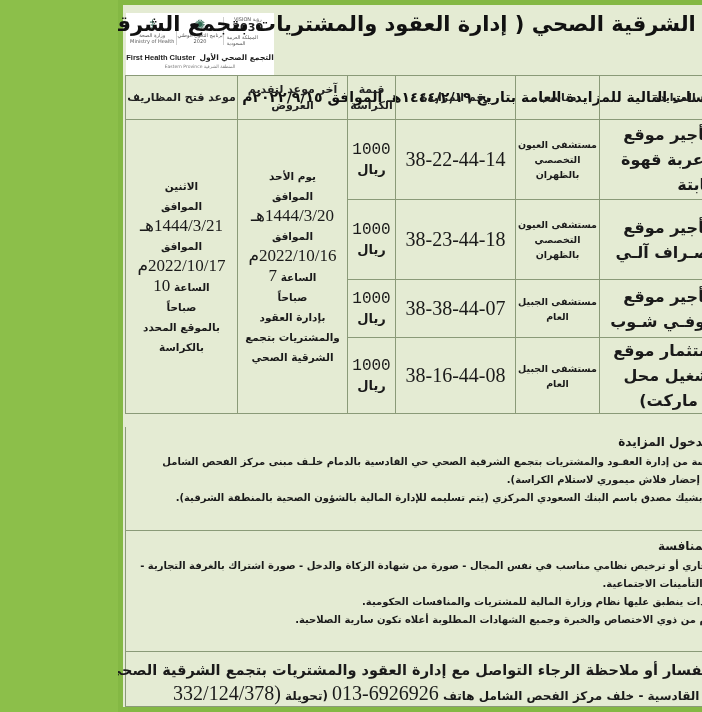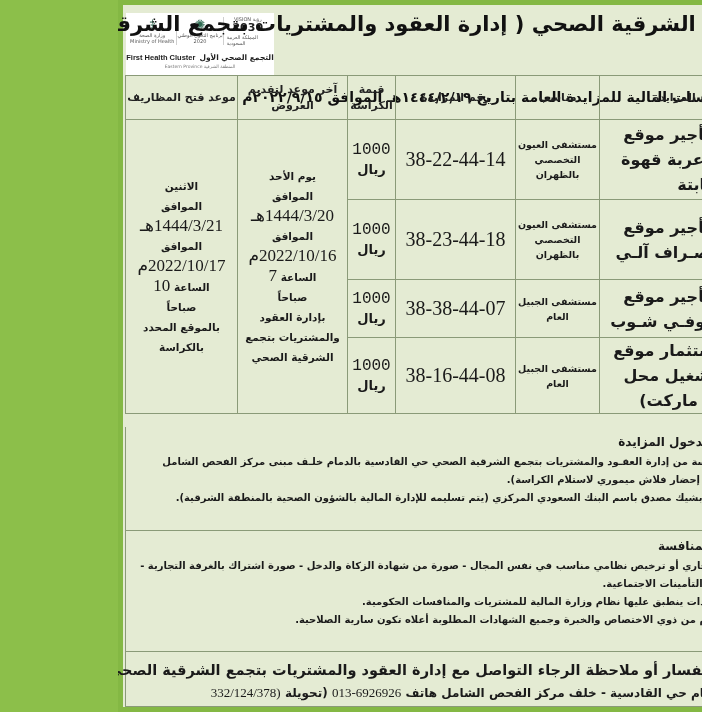--- a/index.html
+++ b/index.html
@@ -57,21 +57,21 @@
   .section {
     position: absolute; left: 2px; width: 688px; border: 1px solid #8a9a78; border-top: none;
     padding: 4px 6px 2px 6px; text-align: right;
   }
   .sec-title { font-weight: bold; font-size: 12px; line-height: 22px; }
   .sec-line { font-weight: bold; font-size: 10px; line-height: 18px; white-space: nowrap; }
   .sec-line.indent { padding-right: 16px; }
   .contact { text-align: center; padding-top: 6px; }
   .contact-1 { font-weight: bold; font-size: 14.5px; line-height: 24px; white-space: nowrap; }
   .contact-2 { font-weight: bold; font-size: 12px; line-height: 22px; white-space: nowrap; }
-  .contact-2 .num { font-family: "Liberation Serif", serif; font-weight: normal; font-size: 13px; }
+  .contact-2 .num { font-family: "Liberation Serif", serif; font-weight: normal; font-size: 20px; }
 </style>
 </head>
 <body>
 
 <div class="frame">
 
   <div class="header">
     <div class="logo-box">
       <div class="logo-row">
         <div class="logo-item">

